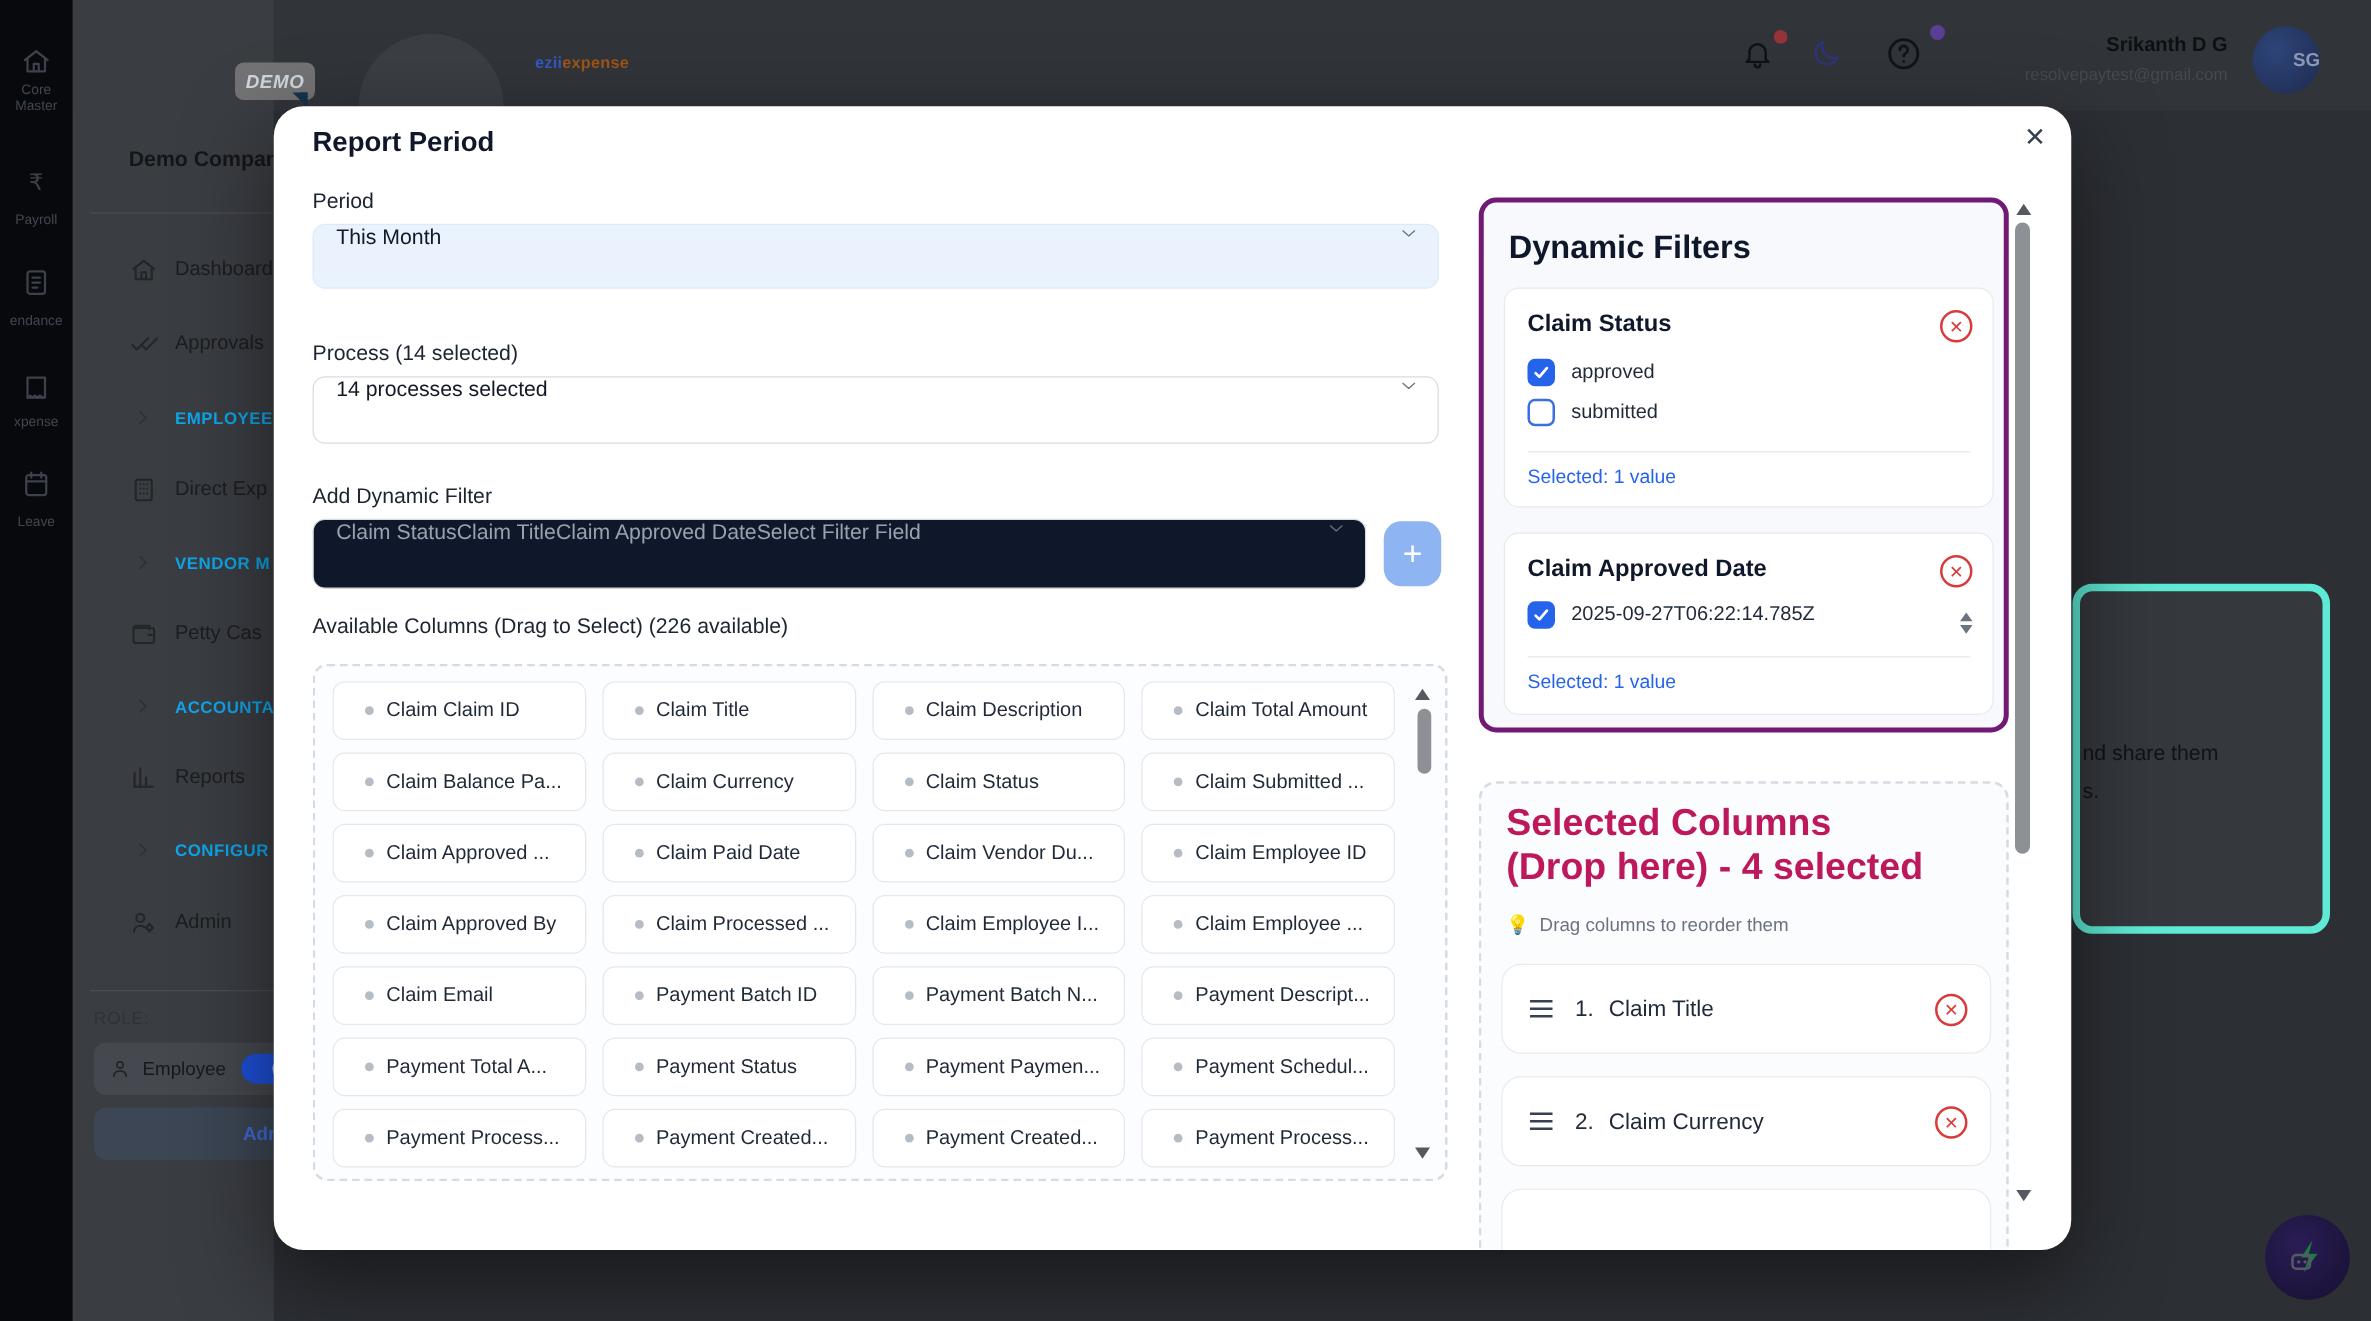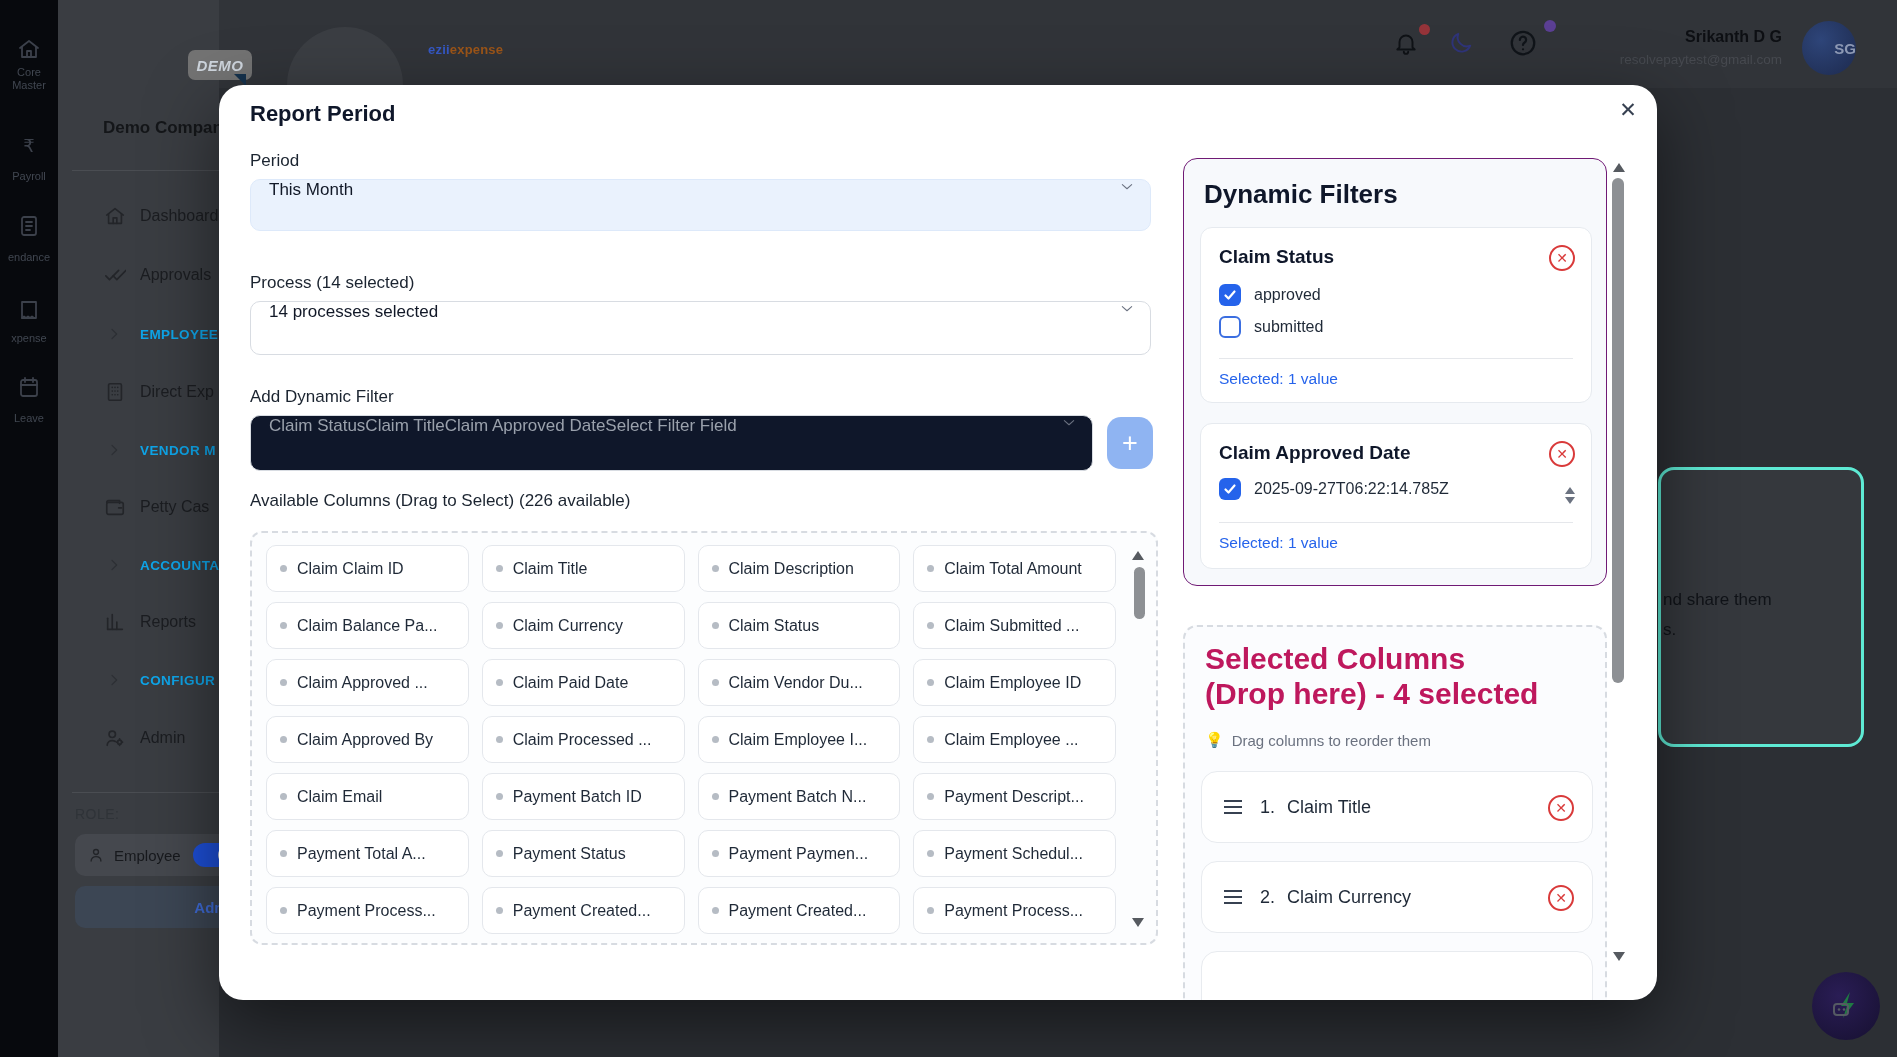--- a/index.html
+++ b/index.html
@@ -52,21 +52,21 @@
   #role-pill .pic{width:18px;height:18px;margin-left:12px;color:#222428}
   #role-pill .pic svg{width:100%;height:100%}
   #role-pill .plb{margin-left:9px;font-size:15px;color:#17191d}
   #role-toggle{position:absolute;left:118px;top:9px;width:46px;height:24px;border-radius:12px;background:#1d4fd8}
   #role-toggle .knob{position:absolute;right:3px;top:3px;width:18px;height:18px;border-radius:50%;background:#c9cdd4}
   #admin-btn{left:17px;top:886px;width:170px;height:42px;border-radius:10px;background:#3c4654;
     display:flex;align-items:center;justify-content:flex-end;padding-right:4px;
     font-size:15px;font-weight:bold;color:#3e6bd6}
 
   
-  #bgcard{left:1658px;top:467px;width:206px;height:280px;border-radius:16px;background:#35383d;border:3px solid #5eead4;overflow:hidden}
+  #bgcard{left:1658px;top:467px;width:206px;height:280px;border-radius:16px;background:#35383d;border:6px solid #5eead4;overflow:hidden}
   #bgcard .l1{position:absolute;left:2px;top:120px;font-size:17px;color:#101318;white-space:nowrap}
   #bgcard .l2{position:absolute;left:2px;top:150px;font-size:17px;color:#101318}
   #fab{left:1812px;top:972px;width:68px;height:68px;border-radius:50%;cursor:pointer;
     background:radial-gradient(circle at 40% 35%,#2a1d55,#161030)}
   #fab svg{position:absolute;left:14px;top:14px;width:40px;height:40px}
 
   
   #modal{left:219px;top:85px;width:1438px;height:915px;background:#ffffff;border-radius:24px;z-index:10;
     overflow:hidden;box-shadow:0 24px 70px rgba(0,0,0,.5)}
   #close-x{left:1390px;top:6px;width:38px;height:38px;display:flex;align-items:center;justify-content:center;
@@ -80,32 +80,32 @@
   #period-select{left:31px;top:94px;width:901px;height:52px;background:#eaf2fd;border:1px solid #dde9fa}
   #process-select{left:31px;top:216px;width:901px;height:54px;background:#fff;border:1px solid #d8dce2}
   #filter-select{left:31px;top:330px;width:843px;height:56px;background:#0f172a;border:1px solid #d8dce2}
   #filter-select .val{color:#9aa1ac}
   #plus-btn{left:888px;top:332px;width:46px;height:52px;border-radius:14px;background:#8fb4f2;cursor:pointer;
     display:flex;align-items:center;justify-content:center;color:#fff;font-size:27px;font-weight:300;line-height:1}
 
   #chips-box{left:31px;top:446px;width:908px;height:414px;border:2px dashed #d7dbe1;border-radius:12px;background:#fcfdfe;overflow:hidden}
   #chips-grid{position:absolute;left:14px;top:12px;right:40px;bottom:6px;display:grid;
     grid-template-columns:repeat(4,1fr);gap:10px 13px;grid-auto-rows:47px;align-content:start;overflow:hidden}
-  .chip{display:flex;align-items:center;gap:10px;padding:0 13px;background:#fff;border:1px solid #e4e7ec;border-radius:10px;cursor:grab;overflow:hidden}
+  .chip{display:flex;align-items:center;gap:10px;padding:0 25px;background:#fff;border:1px solid #e4e7ec;border-radius:10px;cursor:grab;overflow:hidden}
   .chip .dot{flex:0 0 7px;width:7px;height:7px;border-radius:50%;background:#b6bcc4}
   .chip .ct{font-size:16px;color:#1f2937;white-space:nowrap}
   
   .sb-up{width:0;height:0;border:6px solid transparent;border-bottom:9px solid #565a60}
   .sb-down{width:0;height:0;border:6px solid transparent;border-top:9px solid #565a60}
   #chips-sb-up{right:12px;top:12px}
   #chips-sb-thumb{right:11px;top:34px;width:11px;height:52px;border-radius:6px;background:#8d9094}
   #chips-sb-down{right:12px;bottom:10px}
 
   
-  #dyn-panel{left:964px;top:73px;width:424px;height:428px;background:#f7f9fc;border:1px solid #701a75;border-radius:14px}
+  #dyn-panel{left:964px;top:73px;width:424px;height:428px;background:#f7f9fc;border:4px solid #701a75;border-radius:14px}
   #dyn-heading{left:20px;top:20px;font-size:26px;font-weight:bold;color:#0f172a}
   .fcard{position:absolute;left:16px;width:392px;background:#fff;border:1px solid #e6eaef;border-radius:12px}
   #fcard-0{top:68px;height:176px}
   #fcard-1{top:264px;height:146px}
   .fcard .ftitle{position:absolute;left:18px;top:18px;font-size:19px;font-weight:600;color:#0f172a}
   .xcircle{position:absolute;width:26px;height:26px;border:2px solid #d93a3a;border-radius:50%;color:#d93a3a;
     display:flex;align-items:center;justify-content:center;font-size:14px;font-weight:bold;cursor:pointer;background:#fff}
   .fcard .xcircle{right:16px;top:17px}
   .opt-row{position:absolute;left:18px;display:flex;align-items:center;gap:13px}
   .cbx{width:22px;height:22px;border-radius:6px;flex:0 0 22px;cursor:pointer}

